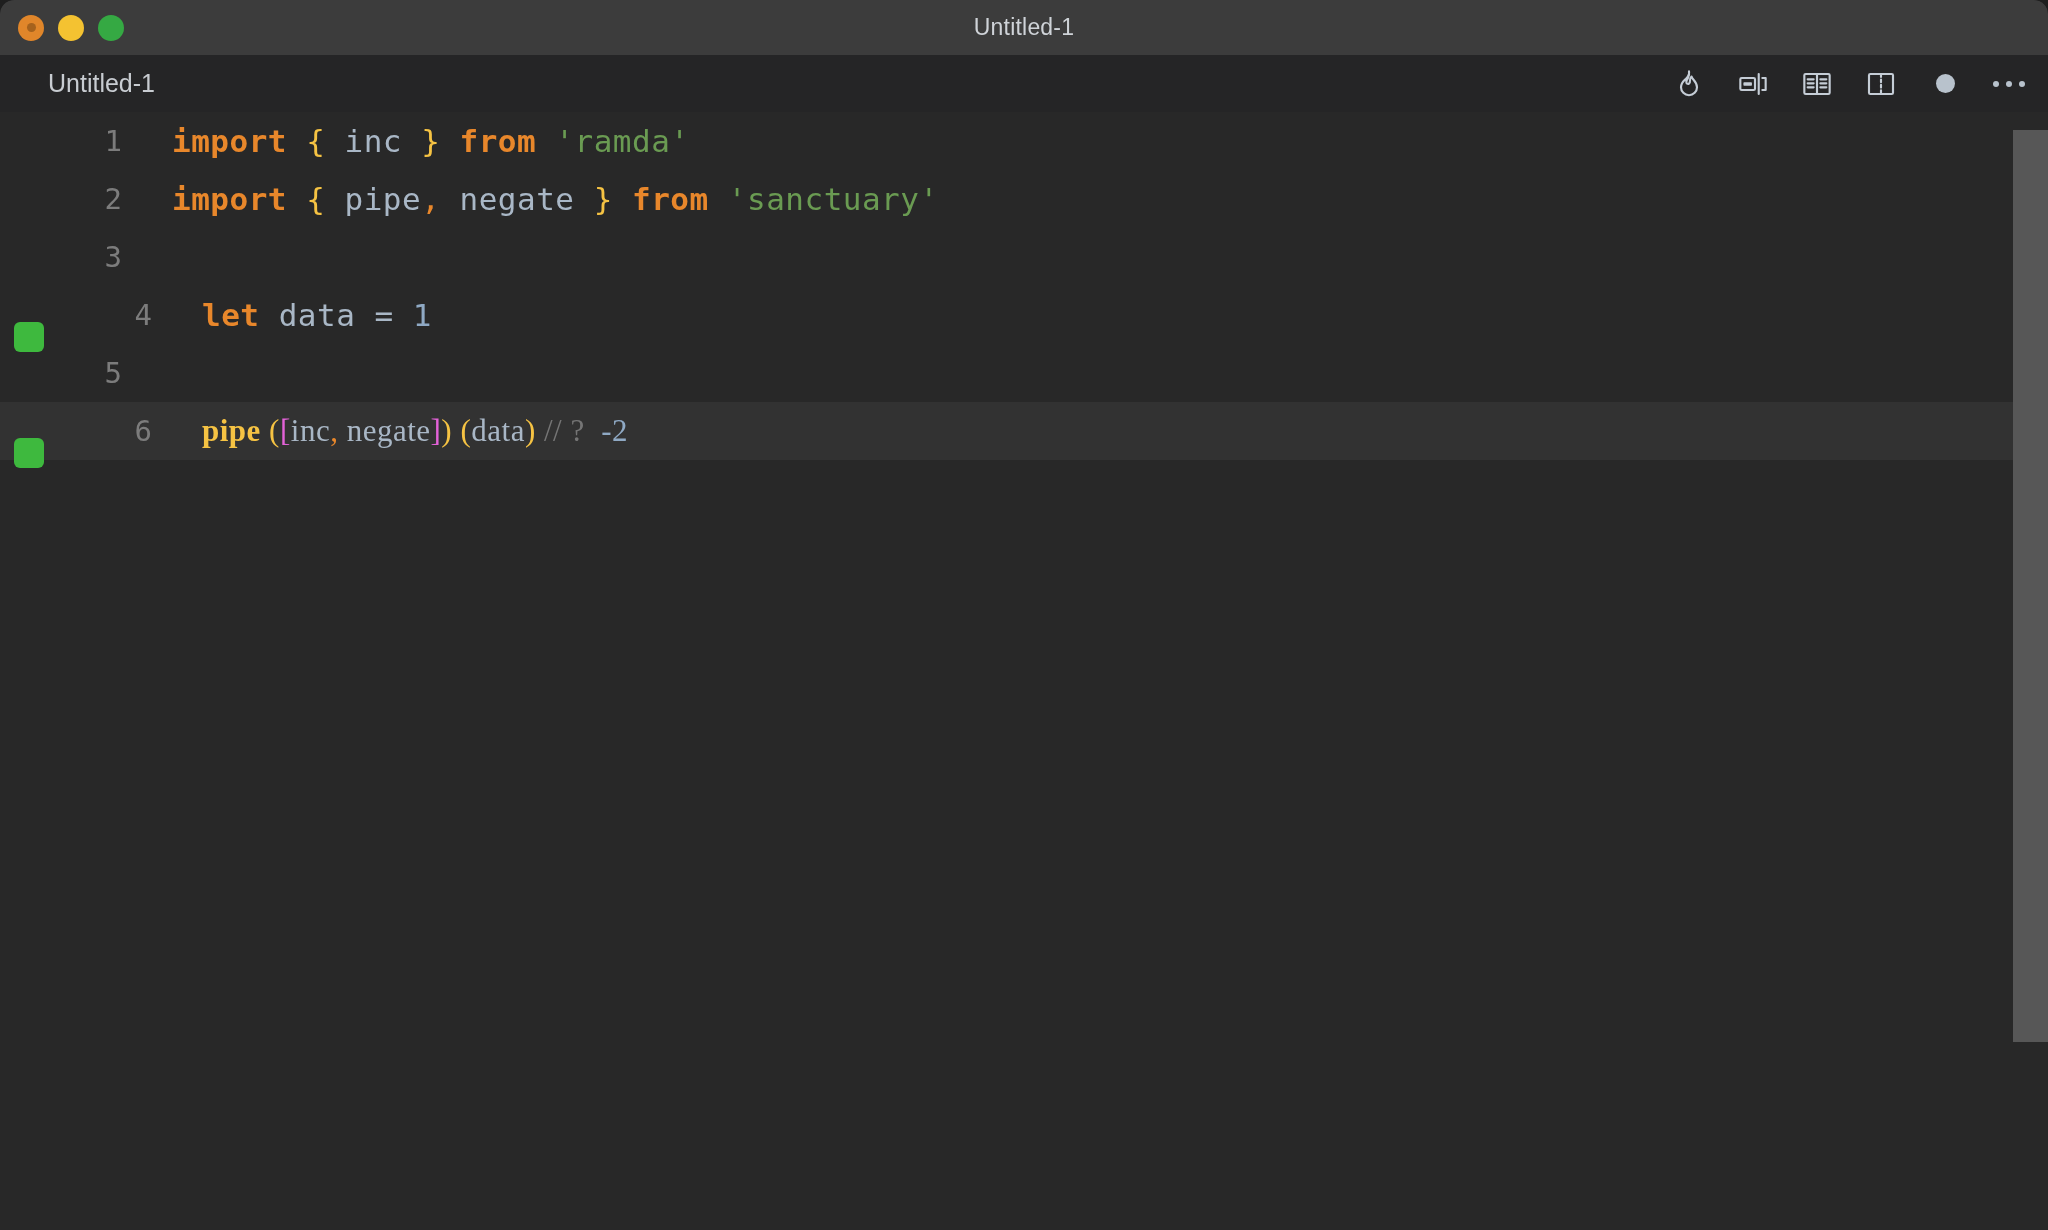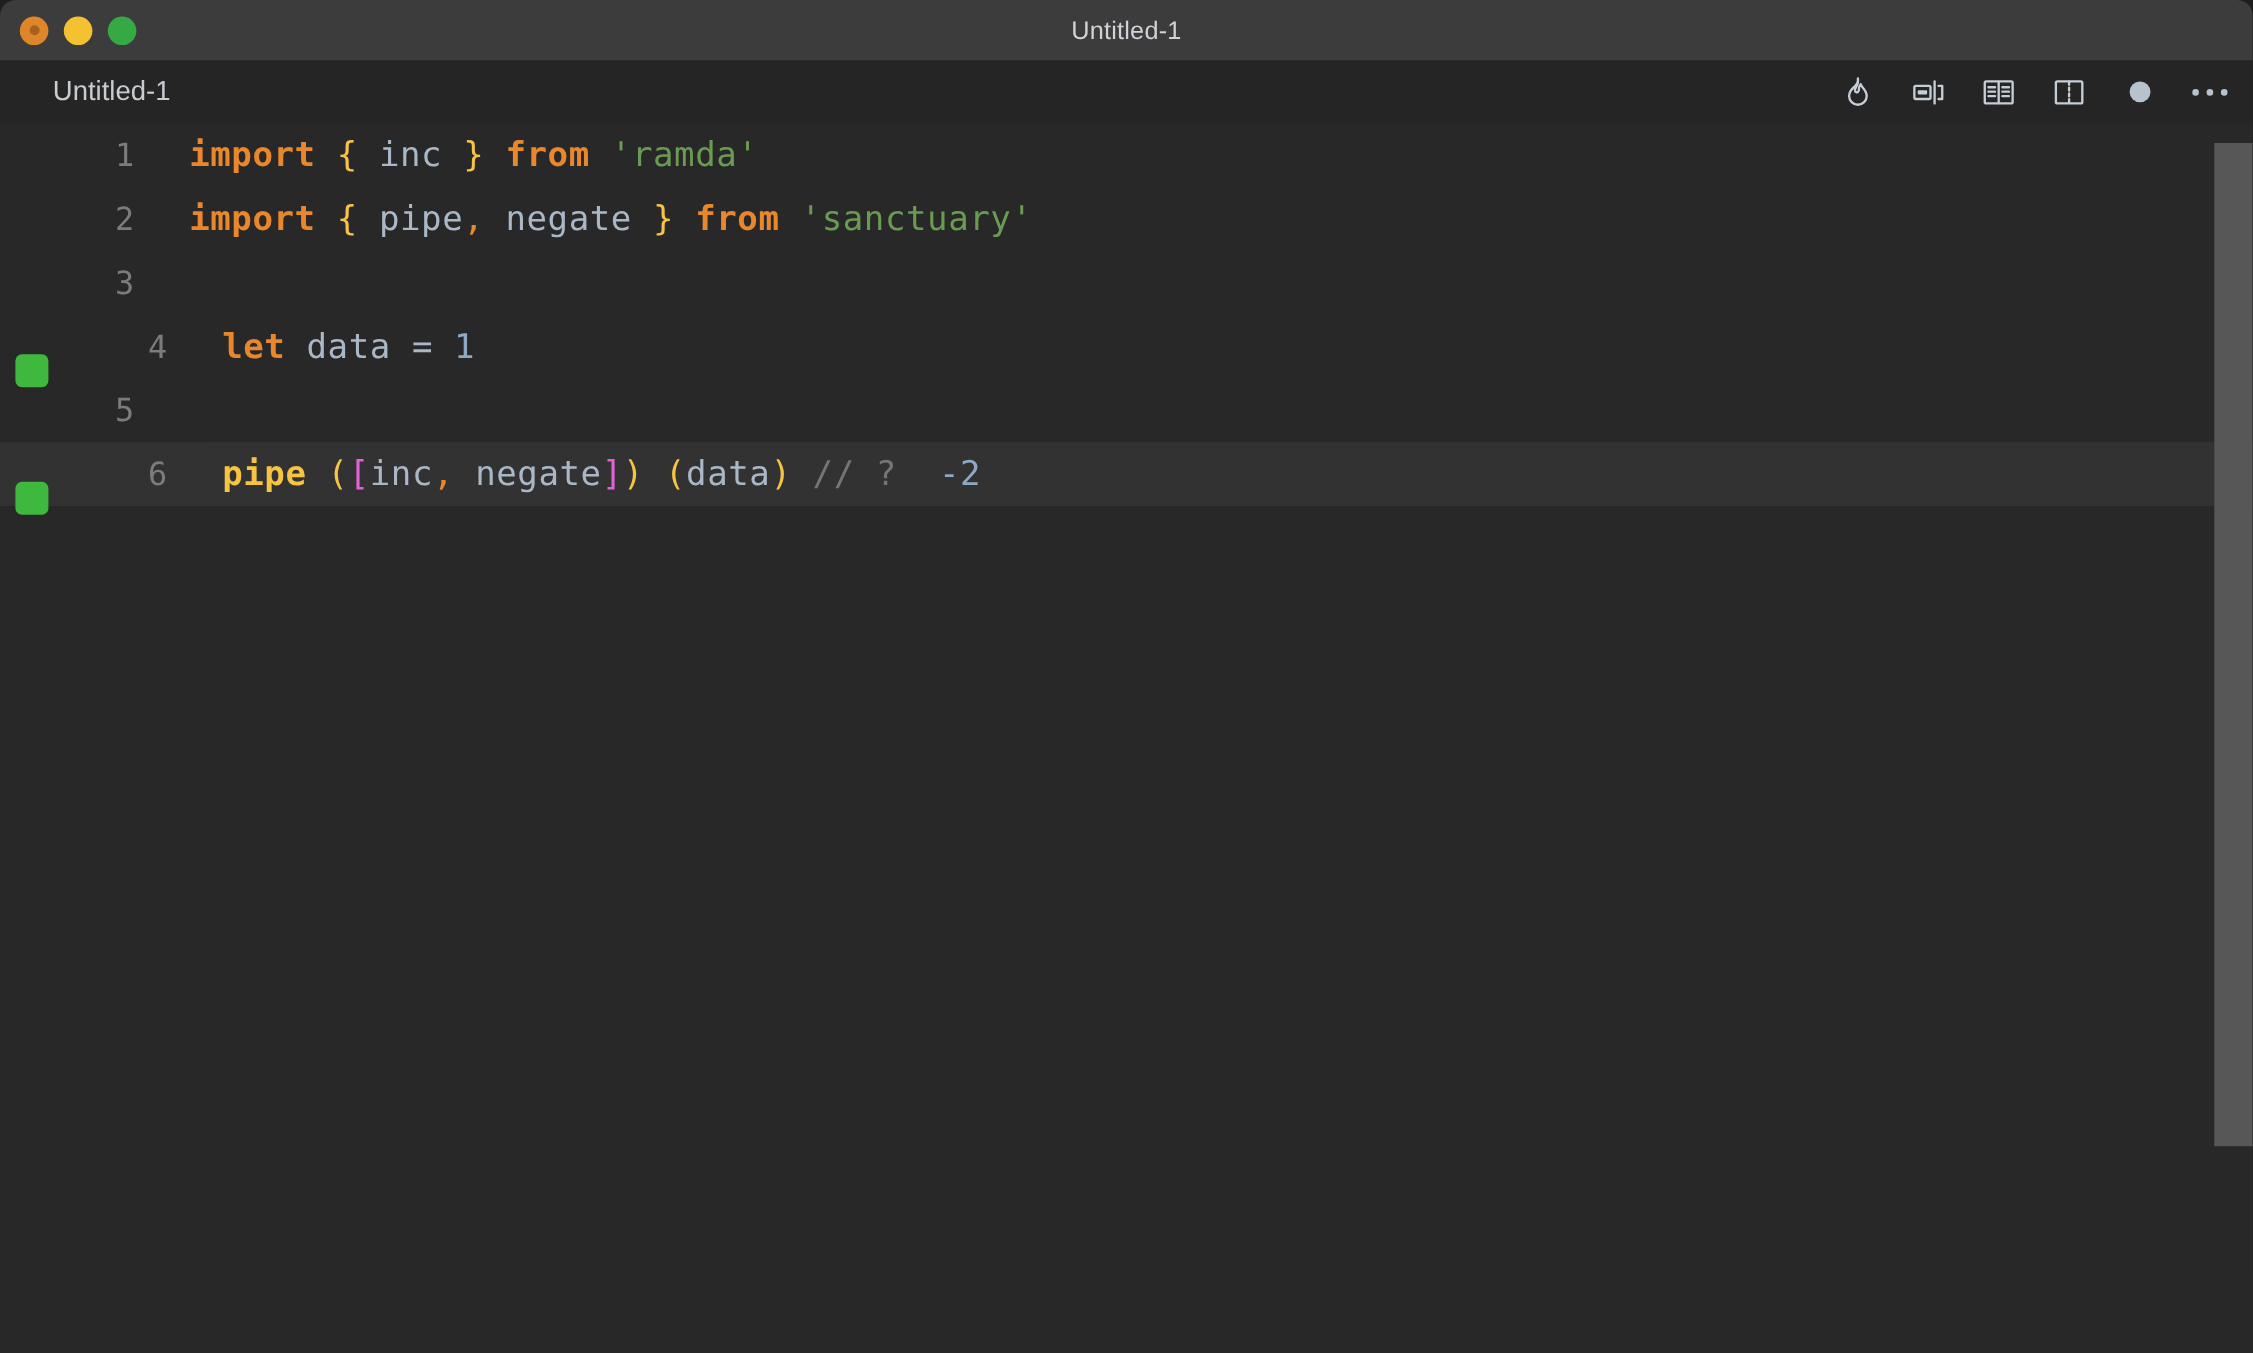--- a/index.html
+++ b/index.html
@@ -158,21 +158,21 @@
     user-select: none;
   }
   .linecode {
     padding-left: 50px;
     white-space: pre;
     color: #abb2bf;
     font-family: "DejaVu Sans Mono", monospace;
     font-size: 31px;
     letter-spacing: 0.5px;
   }
-  .row.active .linecode { background: transparent; }
+  .row.active .linecode { background: transparent; font-family: Liberation Serif, serif; }
   .hl-bg {
     position: absolute;
     left: 188px;
     right: 35px;
     top: 0;
     bottom: 0;
     background: #323232;
     z-index: 0;
   }
   .linecode, .lineno, .gutter-mark { position: relative; z-index: 1; }

